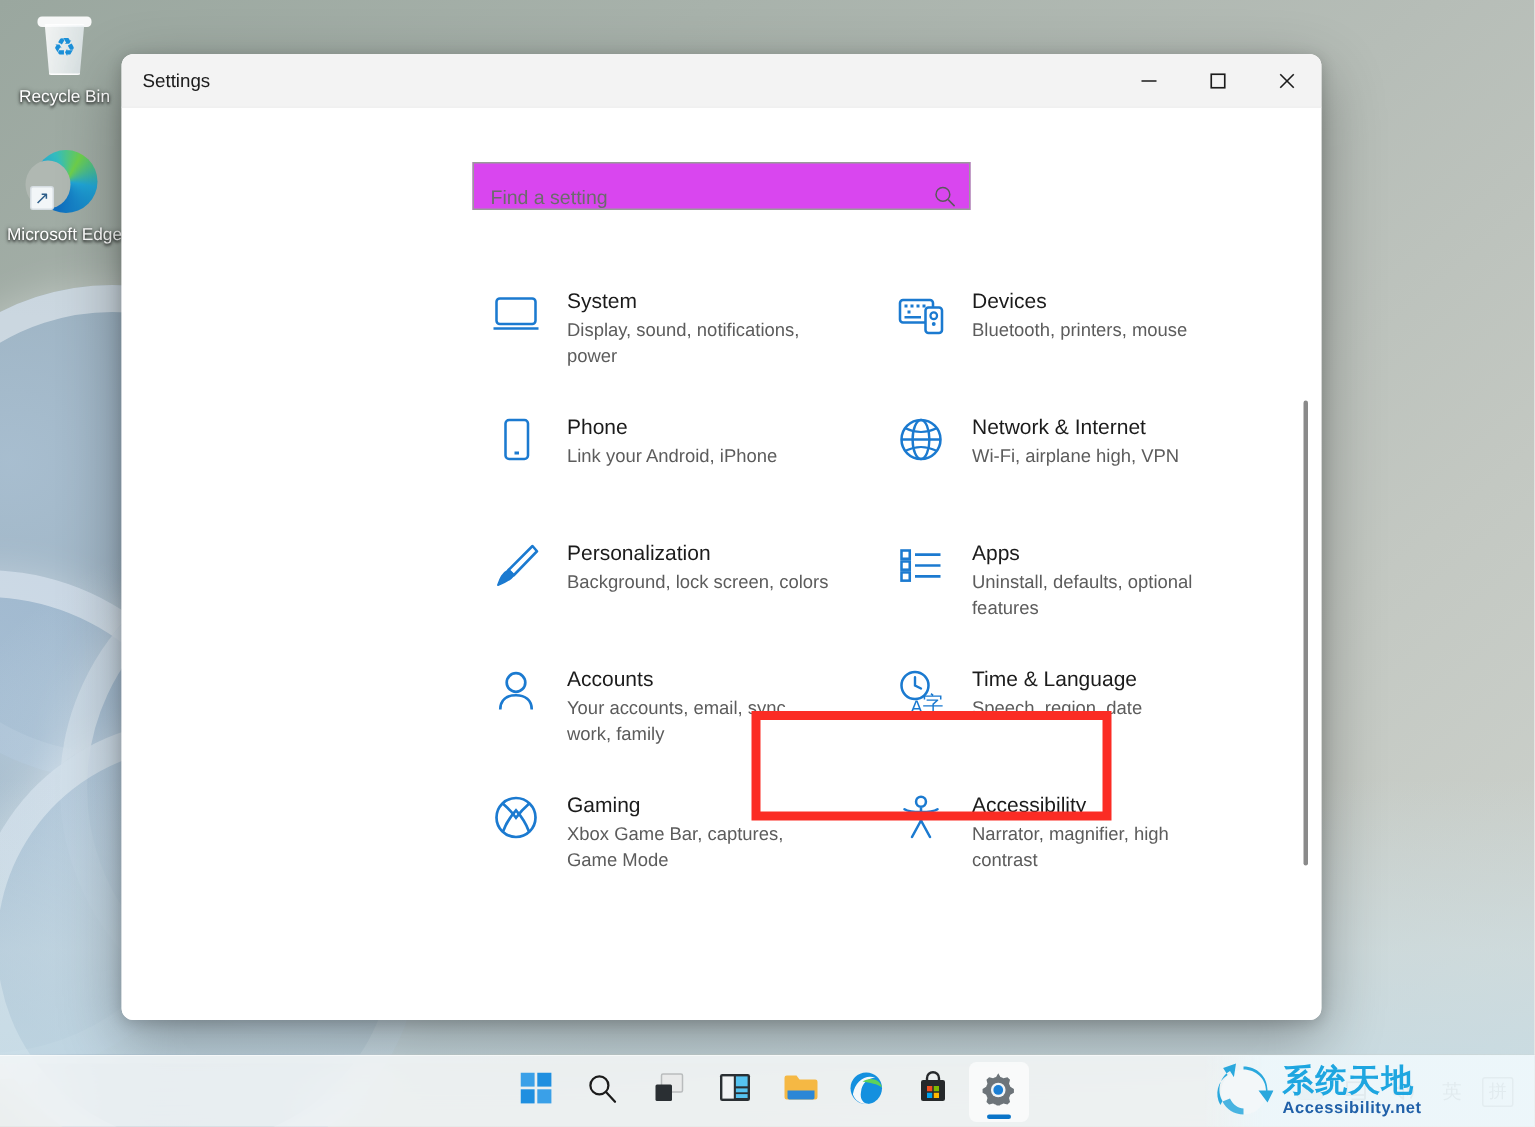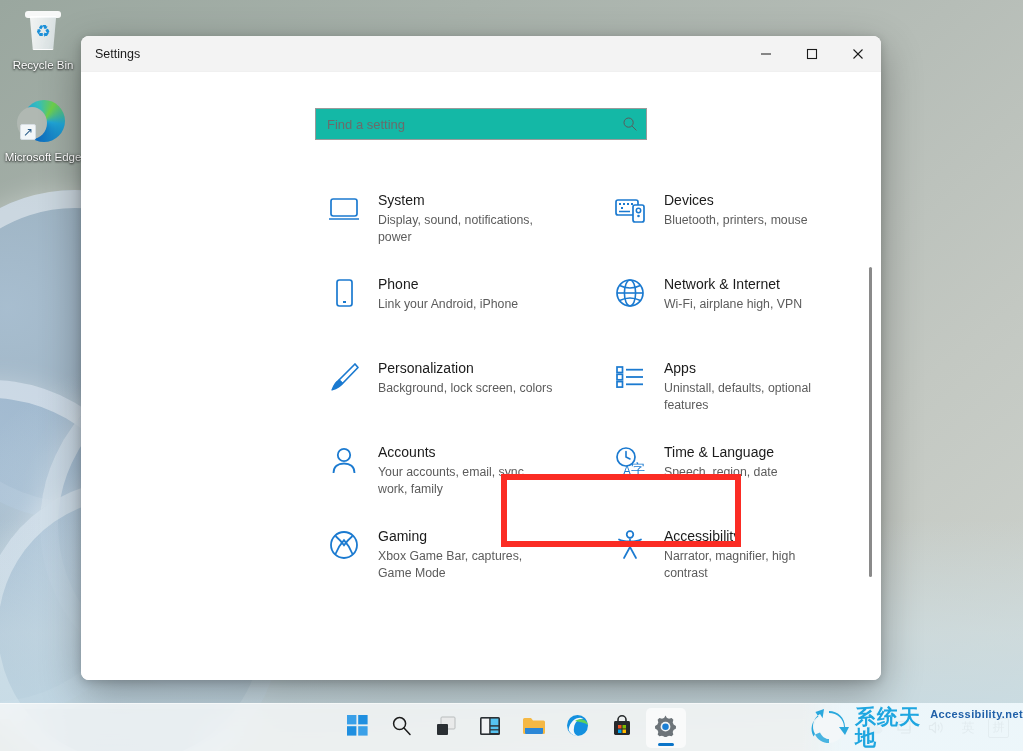--- a/index.html
+++ b/index.html
@@ -106,35 +106,35 @@
   .caption-btn {
     width: 46px; height:36px; display:flex; align-items:center; justify-content:center;
     color:#1b1b1b; font-size: 12px; cursor:default;
   }
 
   #window-body { position:relative; flex:1; background:#fff; overflow:hidden; }
 
   
   #search-row { display:flex; justify-content:center; padding-top: 36px; }
   #search-box {
-    width: 332px; height: 32px; border: 1px solid #9a9a9a; background:#14b8a6;
-    display:flex; align-items:center; padding: 0 8px 0 11px;
+    width: 332px; height: 32px; border: 1px solid #9a9a9a; background:#d946ef;
+    display:flex; align-items:flex-end; padding: 0 8px 0 11px;
   }
   #search-input {
     border:none; outline:none; flex:1; font-size: 13px; color:#1b1b1b;
     font-family:"Liberation Sans", sans-serif; background:transparent;
   }
   #search-input::placeholder { color:#6b6b6b; }
   #search-icon { width:16px; height:16px; color:#5a5a5a; flex:0 0 16px; }
 
   
   #tiles {
     margin-top: 38px;
     padding: 0 0 0 0;
-    display:grid; grid-template-columns: 270px 270px; gap: 0px 16px;
+    display:grid; grid-template-columns: 270px 270px; gap: 0px 0px;
     justify-content: start;
     margin-left: 236px;
   }
   .tile {
     display:flex; gap: 17px; align-items:flex-start;
     padding: 12px 10px 12px 10px;
     width: 258px;
     min-height: 84px;
     cursor:default;
     position:relative;
@@ -194,21 +194,21 @@
   }
   #ime-pinyin { border: 1px solid #3a3a3a; width: 21px; height:20px; font-size:12px; border-radius:2px; }
 
   
   #watermark {
     position:absolute; right: 0px; bottom: 0px; width: 220px; height: 48px;
     display:flex; align-items:center; gap: 6px; padding-left: 6px;
     background: linear-gradient(90deg, rgba(236,246,250,0.0), rgba(236,246,250,0.95) 18%);
   }
   #wm-logo { width: 40px; height: 38px; position:relative; flex:0 0 40px; }
-  #wm-text { display:flex; flex-direction:row; line-height:1; }
+  #wm-text { display:flex; flex-direction:column; line-height:1; }
   #wm-cn { font-size: 21px; font-weight: bold; color:#1ea6e0; letter-spacing:1px; }
   #wm-en { font-size: 11px; font-weight:bold; color:#2060a8; letter-spacing:0.4px; margin-top:3px; }
 </style>
 </head>
 <body>
 
 <div id="wallpaper">
   <div id="bloom-wrap">
     <div class="petal-fill p1"></div>
     <div class="petal-ring p1"></div>

